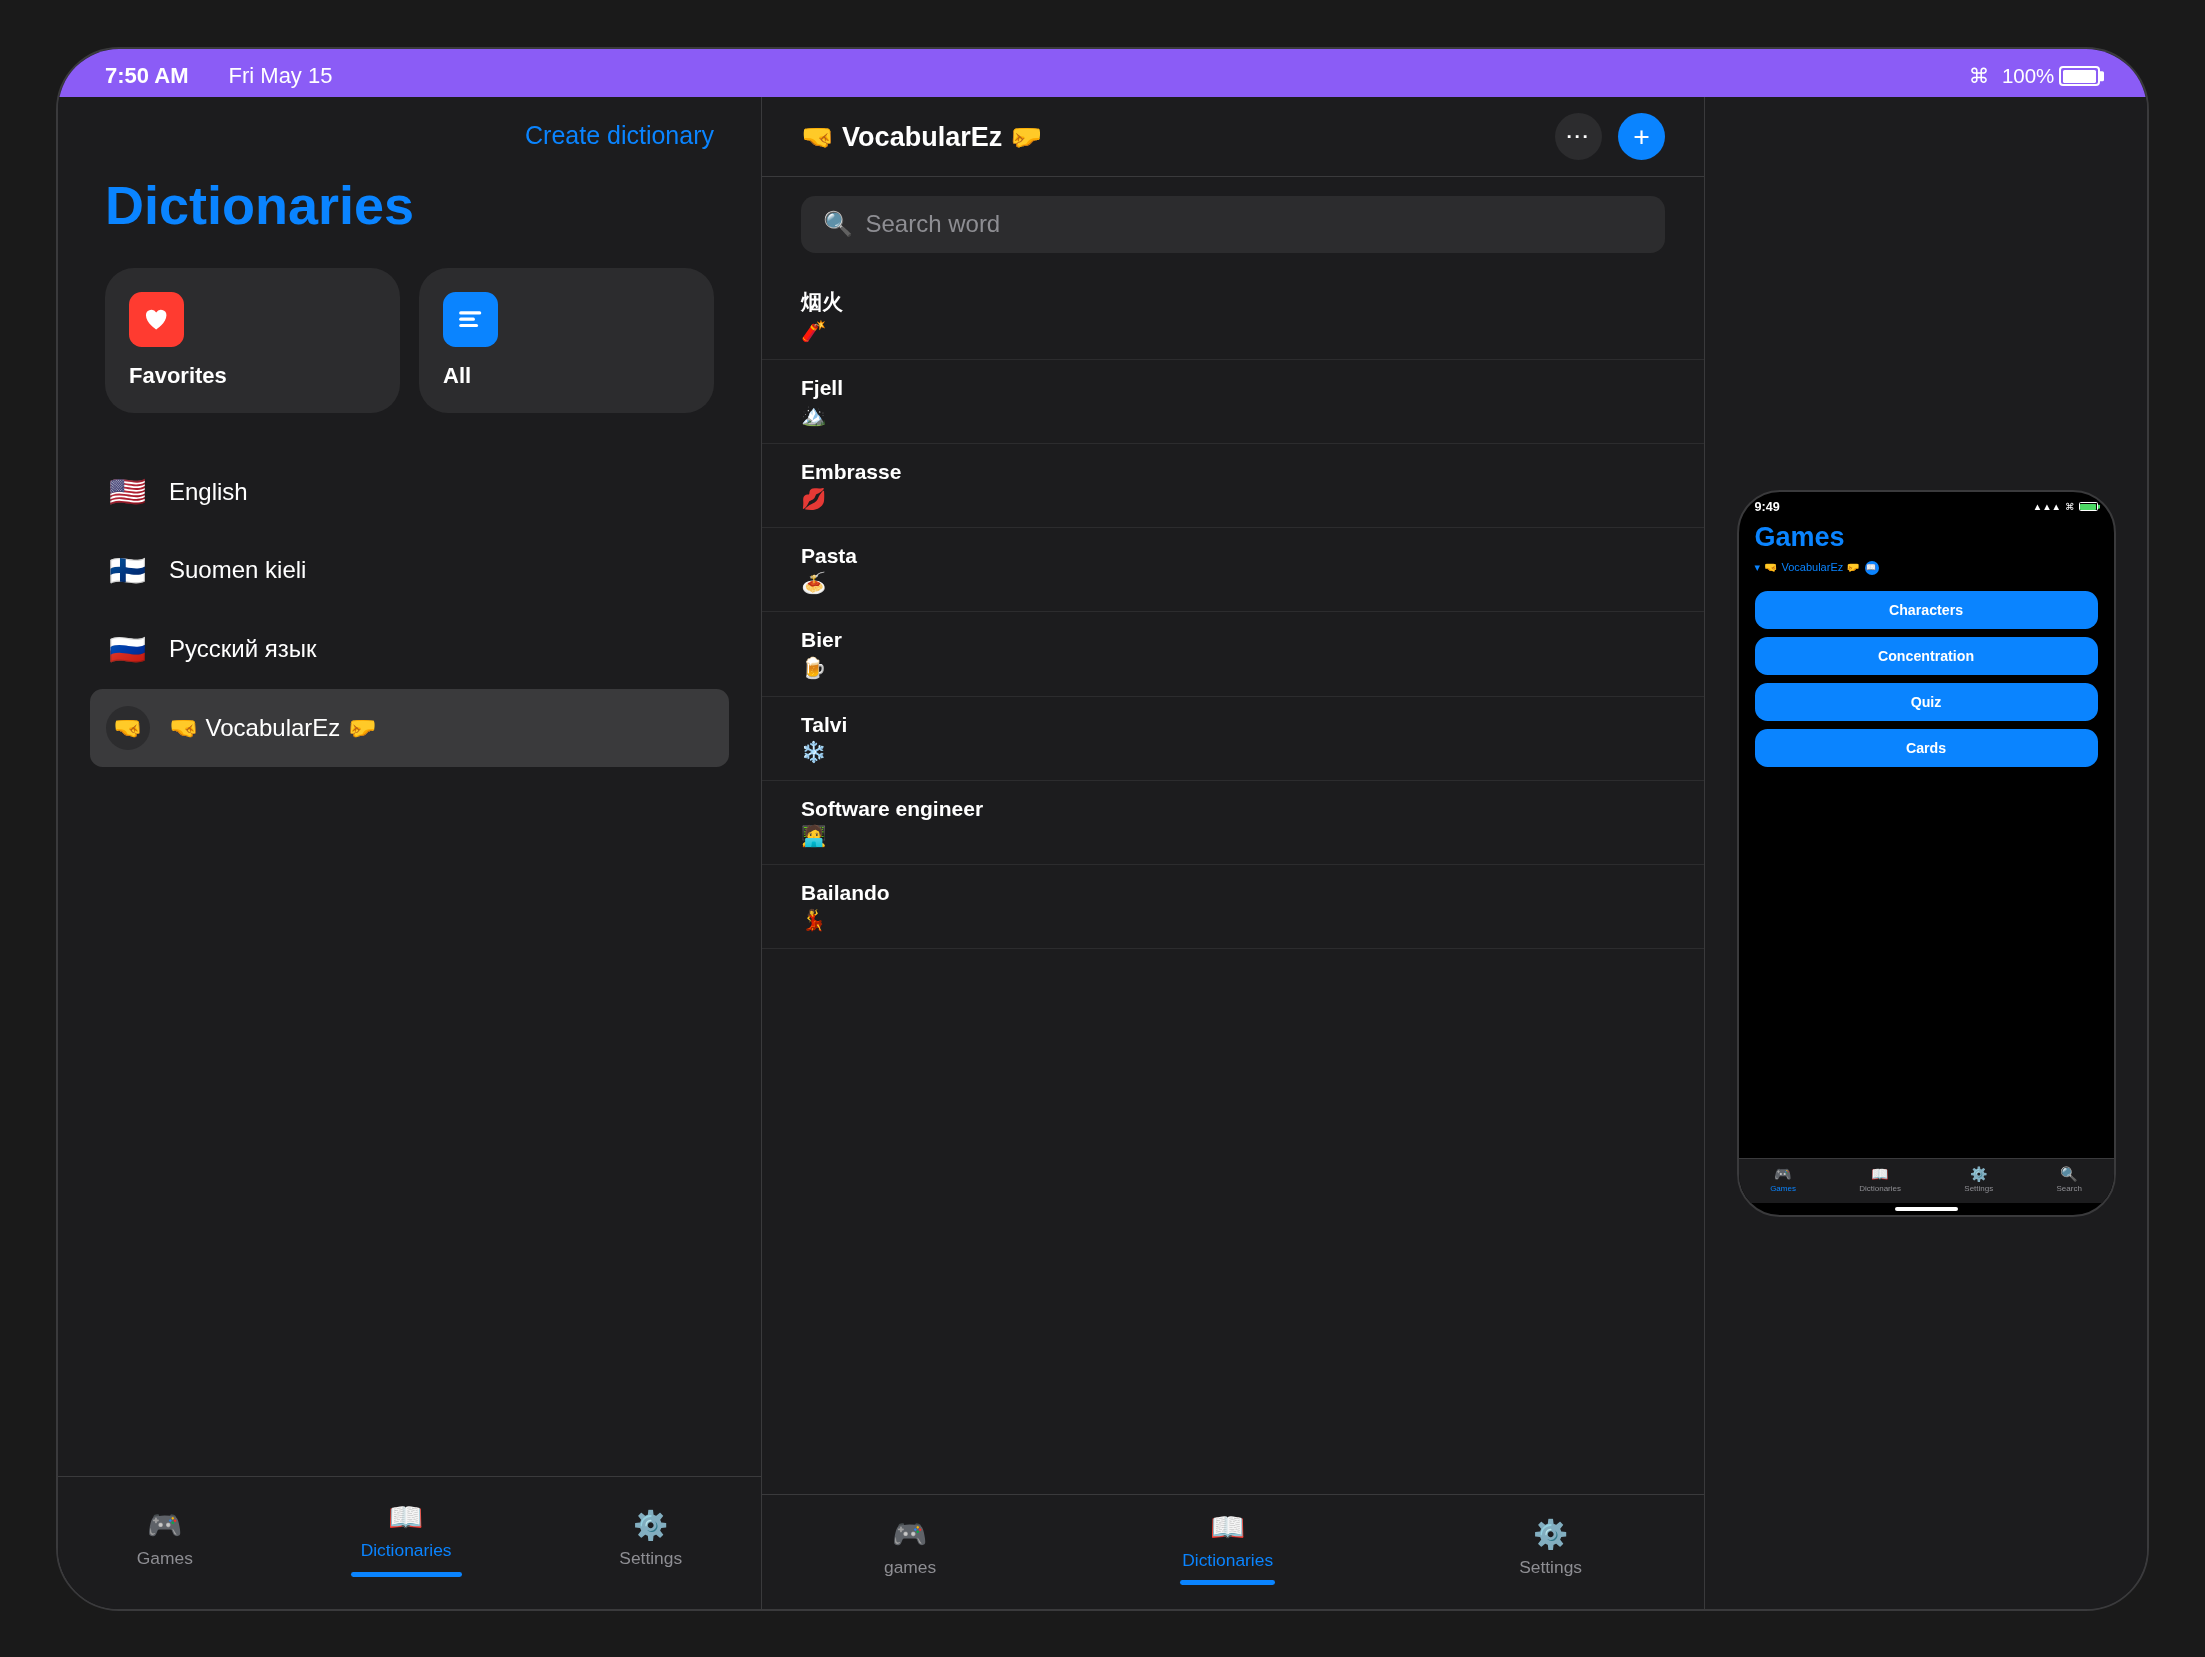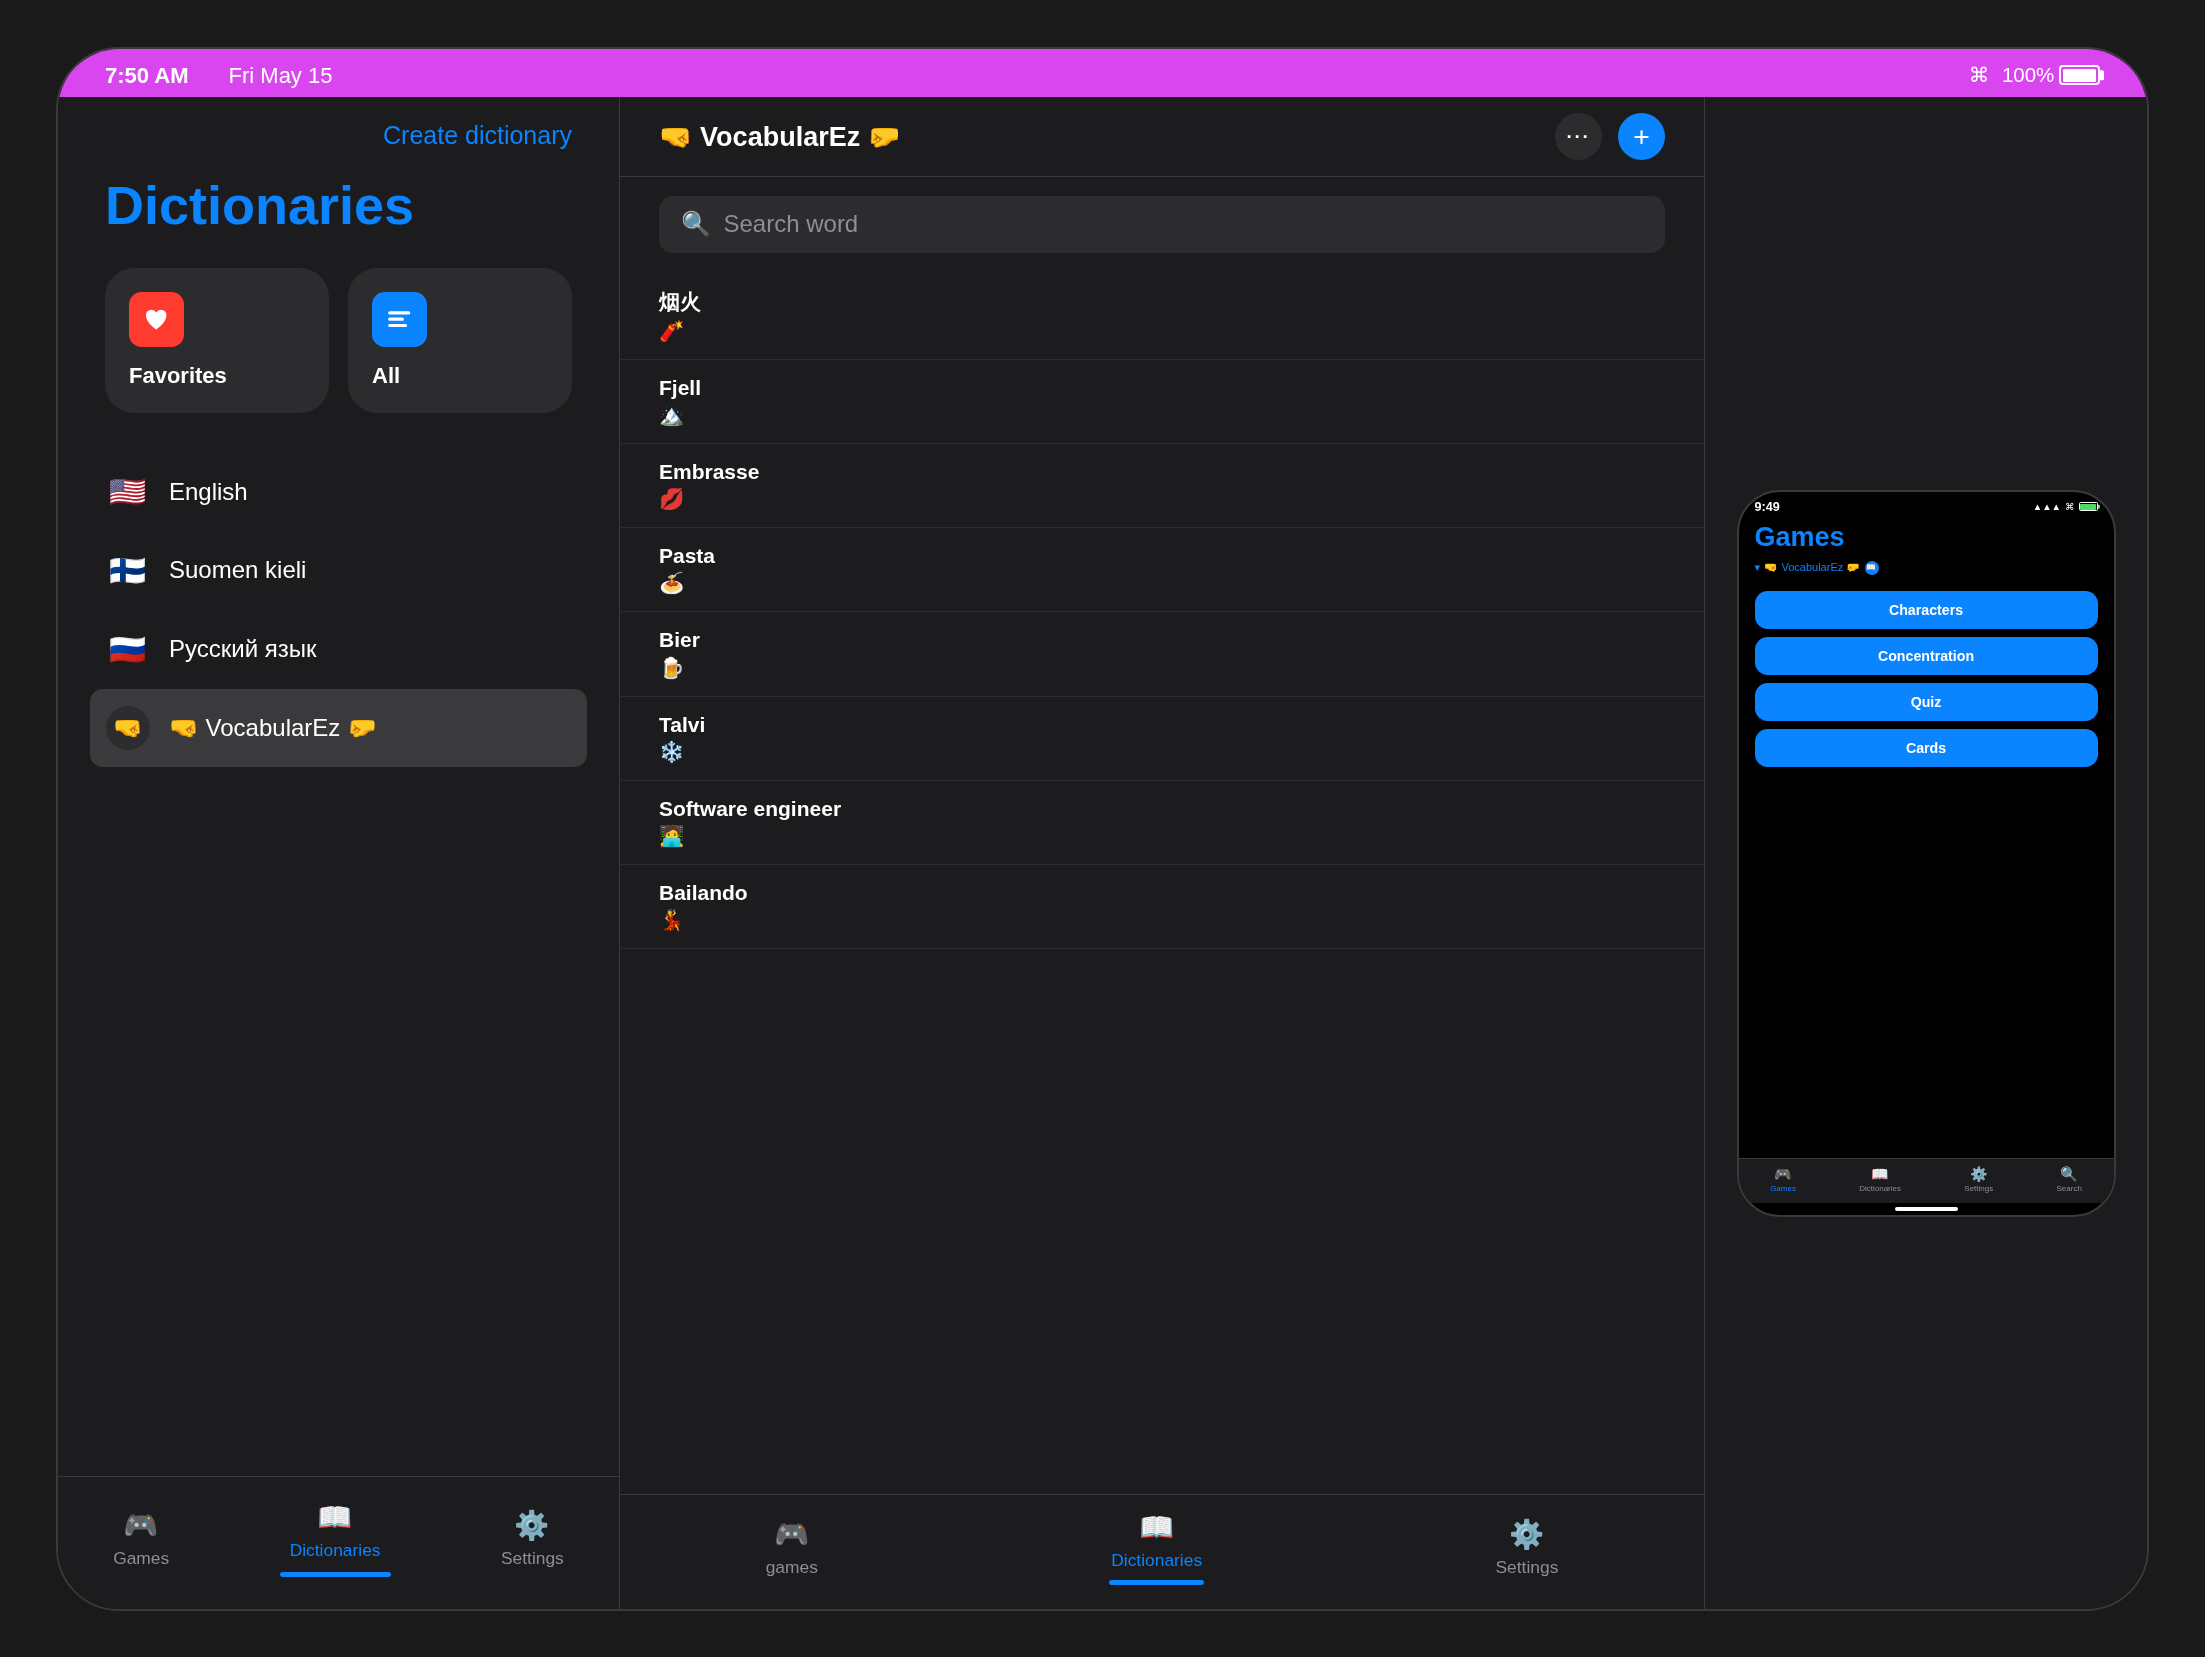--- a/index.html
+++ b/index.html
@@ -22,23 +22,23 @@
       overflow: hidden;
       display: flex;
       flex-direction: column;
       position: relative;
     }
 
     
     .status-bar {
       display: flex;
       justify-content: space-between;
-      align-items: flex-start;
+      align-items: center;
       padding: 14.2px 47px 8px;
-      background: #d946ef;
+      background: #8b5cf6;
       flex-shrink: 0;
     }
     .status-bar .time {
       font-size: 22px;
       font-weight: 600;
       color: #fff;
     }
     .status-bar .date {
       font-size: 22px;
       color: #fff;
@@ -88,21 +88,21 @@
 
     
     .main-content {
       flex: 1;
       display: flex;
       overflow: hidden;
     }
 
     
     .sidebar {
-      width: 562px;
+      width: 704px;
       background: #1c1c1e;
       border-right: 0.8px solid #3a3a3c;
       display: flex;
       flex-direction: column;
       padding: 0 0 0 0;
       flex-shrink: 0;
     }
 
     .sidebar-header {
       padding: 16px 47px 16px;

